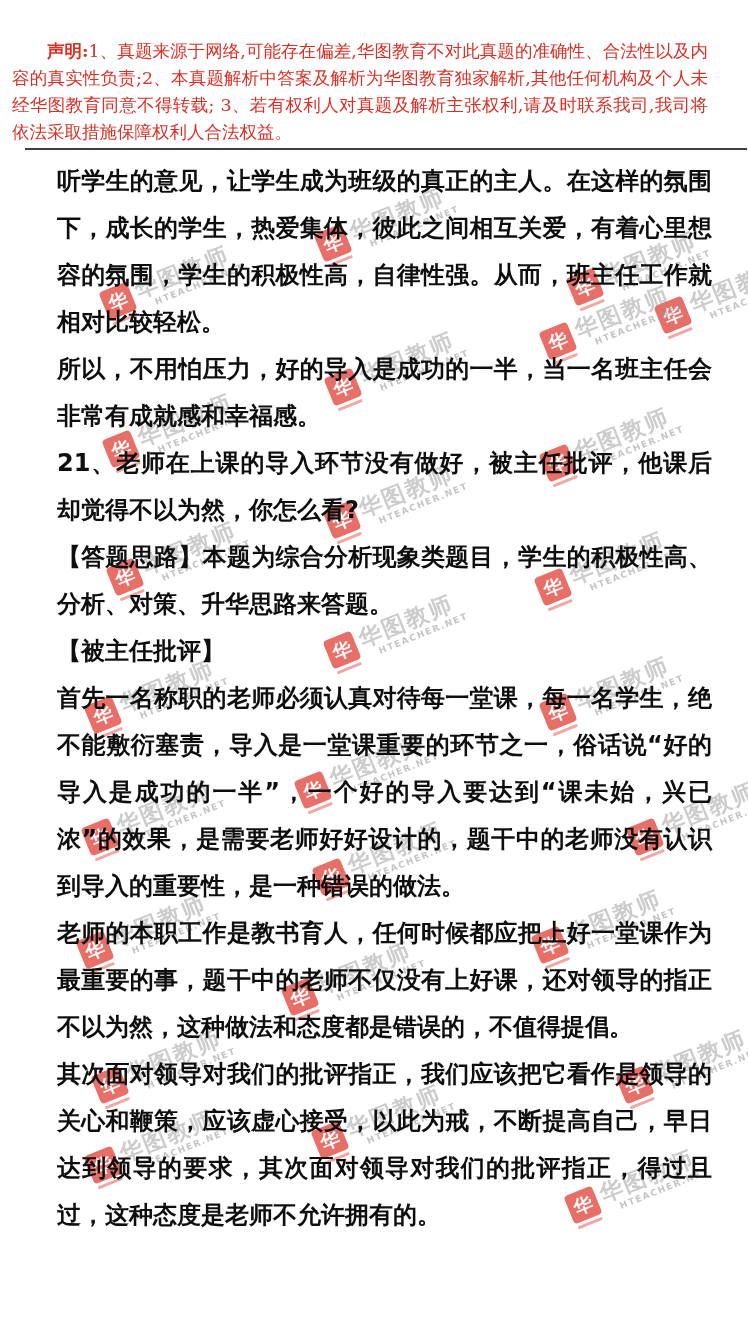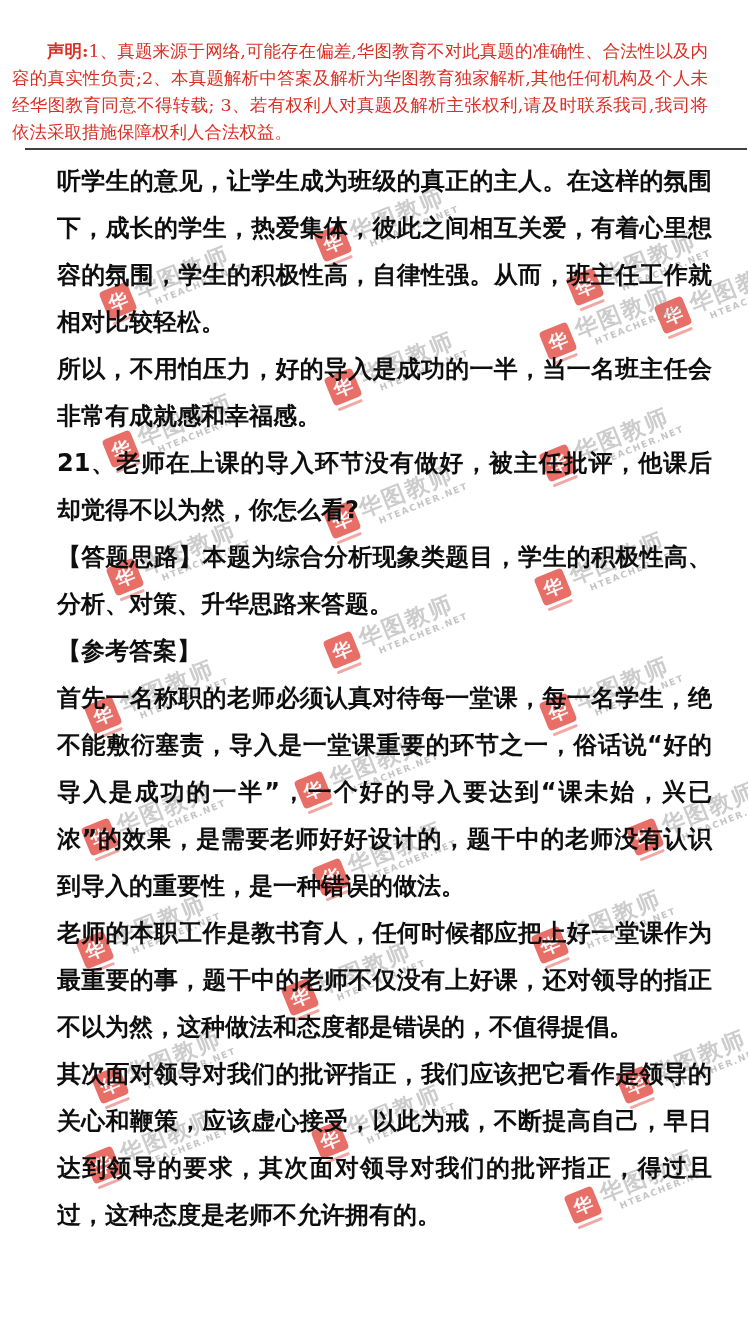--- a/index.html
+++ b/index.html
@@ -386,17 +386,17 @@
   <span class="dc-label">声明:</span><span>1、真题来源于网络,可能存在偏差,华图教育不对此真题的准确性、合法性以及内容的真实性负责;2、本真题解析中答案及解析为华图教育独家解析,其他任何机构及个人未经华图教育同意不得转载; 3、若有权利人对真题及解析主张权利,请及时联系我司,我司将依法采取措施保障权利人合法权益。</span>
 </div>
 
 <div class="divider"></div>
 
 <div class="content">
     <p>听学生的意见，让学生成为班级的真正的主人。在这样的氛围下，成长的学生，热爱集体，彼此之间相互关爱，有着心里想容的氛围，学生的积极性高，自律性强。从而，班主任工作就相对比较轻松。</p>
     <p>所以，不用怕压力，好的导入是成功的一半，当一名班主任会非常有成就感和幸福感。</p>
     <p>21、老师在上课的导入环节没有做好，被主任批评，他课后却觉得不以为然，你怎么看?</p>
     <p>【答题思路】本题为综合分析现象类题目，学生的积极性高、分析、对策、升华思路来答题。</p>
-    <p>【参考答案】</p>
+    <p>【被主任批评】</p>
     <p>首先一名称职的老师必须认真对待每一堂课，每一名学生，绝不能敷衍塞责，导入是一堂课重要的环节之一，俗话说“好的导入是成功的一半”，一个好的导入要达到“课未始，兴已浓”的效果，是需要老师好好设计的，题干中的老师没有认识到导入的重要性，是一种错误的做法。</p>
     <p>老师的本职工作是教书育人，任何时候都应把上好一堂课作为最重要的事，题干中的老师不仅没有上好课，还对领导的指正不以为然，这种做法和态度都是错误的，不值得提倡。</p>
     <p>其次面对领导对我们的批评指正，我们应该把它看作是领导的关心和鞭策，应该虚心接受，以此为戒，不断提高自己，早日达到领导的要求，其次面对领导对我们的批评指正，得过且过，这种态度是老师不允许拥有的。</p>
   </div>
 
 </body></html>

